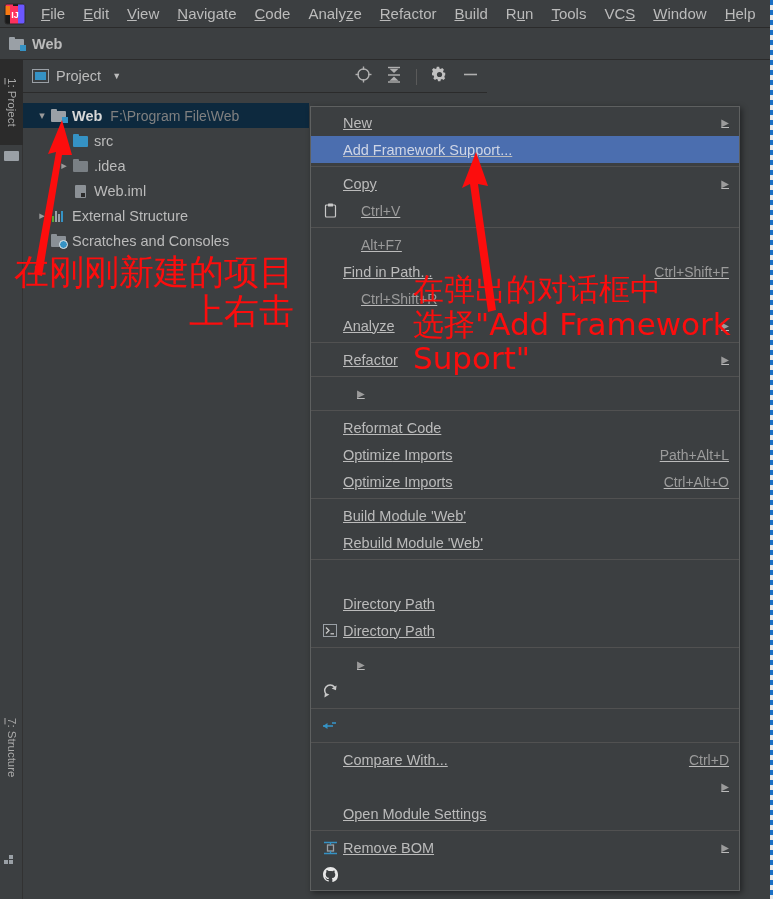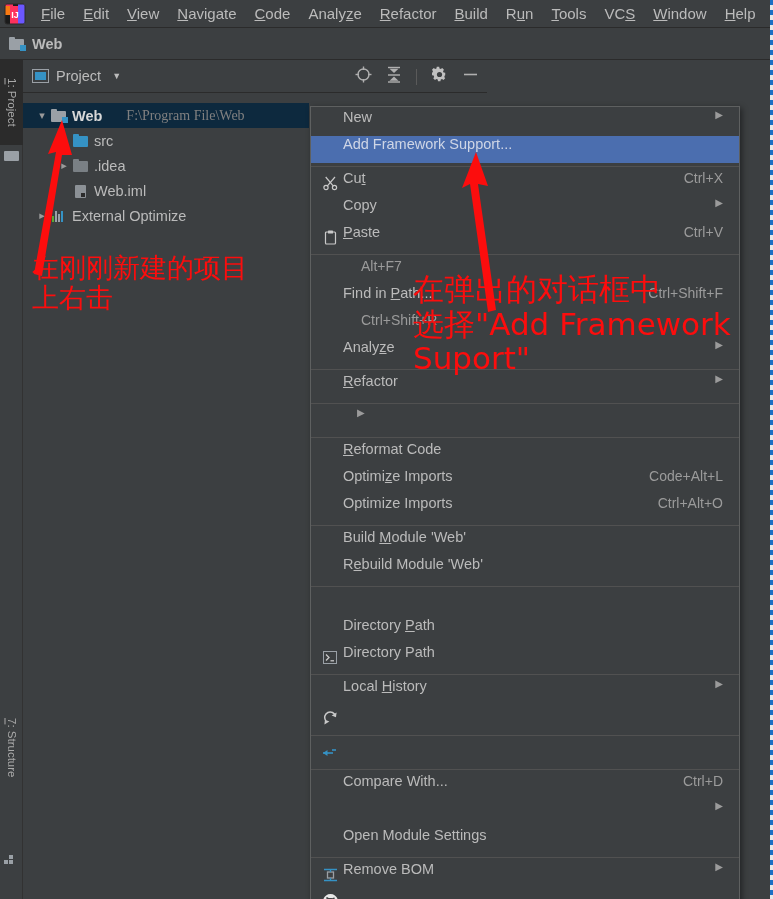--- a/index.html
+++ b/index.html
@@ -104,21 +104,21 @@
     white-space: nowrap;
     cursor: default;
   }
   .trow.sel { background: #0d293e; width: 286px; }
   .twist {
     width: 16px; display: inline-flex; align-items: center; justify-content: center;
     color: #9a9a9a; font-size: 11px; flex: 0 0 16px;
   }
   .ticon { width: 18px; height: 16px; position: relative; flex: 0 0 18px; margin-right: 4px; }
   .tlabel.bold { font-weight: bold; color: #d8d8d8; }
-  .tsub { color: #808080; margin-left: 24px; font-weight: normal; font-size: 14px; font-family: Liberation Serif, serif; }
+  .tsub { color: #808080; margin-left: 8px; font-weight: normal; font-size: 14px; }
 
   
   .f-grey, .f-blue, .f-dark {
     position: absolute; left: 1px; top: 3px; width: 15px; height: 11px; border-radius: 1px;
   }
   .f-grey { background: #9aa0a6; }
   .f-blue { background: #3592c4; }
   .f-dark { background: #7a8085; }
   .f-tab {
     position: absolute; left: 1px; top: 1px; width: 6px; height: 3px; border-radius: 1px 1px 0 0;
@@ -146,45 +146,46 @@
     position: absolute; left: 310px; top: 106px;
     width: 430px;
     background: #3c3f41;
     border: 1px solid #5e6060;
     box-shadow: 2px 2px 6px rgba(0,0,0,.45);
     padding: 2px 0;
   }
   .mrow {
     position: relative;
     height: 27px;
-    display: flex; 
+    display: flex; align-items: center;
     color: #bbbbbb; font-size: 14.5px;
-    padding-left: 6px; padding-right: 16px;
+    padding-left: 6px; padding-right: 10px;
     white-space: nowrap;
     cursor: default;
+    text-decoration: underline;
   }
   .mrow.highlight { background: #4b6eaf; }
   .mrow.highlight .mlabel { color: #cfd6e6; }
   .micon { width: 26px; flex: 0 0 26px; display: flex; align-items: center; justify-content: center; }
   .mlabel { flex: 1 1 auto; }
   .mlabel .mn { text-decoration: underline; }
   .maccel { color: #9b9b9b; font-size: 14px; margin-left: 18px; }
   .marrow { color: #9b9b9b; font-size: 10px; margin-left: 14px; }
   .msep { height: 1px; background: #515151; margin: 3px 0; }
 
   
   .anno {
     position: absolute;
     color: #fc0d0d;
     font-family: "DejaVu Sans", "Liberation Sans", sans-serif;
     line-height: 1.12;
     white-space: pre;
     pointer-events: none;
   }
-  .anno-left { left: 32px; top: 253px; font-size: 27px; }
+  .anno-left { left: 14px; top: 253px; font-size: 35px; text-align: right; }
   .anno-right { left: 413px; top: 272px; font-size: 31px; }
 
   svg.arrow { position: absolute; pointer-events: none; }
 
   
   .capture-edge {
     position: absolute; top: 0; right: 0; width: 3px; height: 899px;
     background: repeating-linear-gradient(
       to bottom, #1a6fc4 0 5px, #e8e8e8 5px 10px);
   }
@@ -353,68 +354,64 @@
         <span style="width:11px;flex:0 0 11px"></span>
         <span class="twist">▸</span>
         <span class="ticon">
           <span class="lib-bars">
             <i style="height:6px;background:#5aa832"></i>
             <i style="height:11px;background:#9aa0a6"></i>
             <i style="height:8px;background:#9aa0a6"></i>
             <i style="height:11px;background:#3592c4"></i>
           </span>
         </span>
-        <span class="tlabel">External Optimize</span>
-      </div>
-
+        <span class="tlabel">External Structure</span>
+      </div>
+
+      <div class="trow">
+        <span style="width:27px;flex:0 0 27px"></span>
+        <span class="ticon">
+          <span class="f-tab" style="background:#8a9096"></span>
+          <span class="f-grey" style="background:#8a9096"></span>
+          <span class="clock"></span>
+        </span>
+        <span class="tlabel">Scratches and Consoles</span>
+      </div>
     </div>
   </div>
 
   <div class="ctxmenu">
 
     <div class="mrow">
       <span class="micon"></span>
       <span class="mlabel">New</span>
       <span class="marrow">▶</span>
     </div>
 
     <div class="mrow highlight">
       <span class="micon"></span>
       <span class="mlabel">Add Framework Support...</span>
     </div>
 
     <div class="msep"></div>
 
-    <div class="mrow">
-      <span class="micon">
-        <svg width="15" height="15" viewBox="0 0 15 15">
-          <circle cx="3" cy="11.5" r="2.1" fill="none" stroke="#c9c9c9" stroke-width="1.2"></circle>
-          <circle cx="11.5" cy="11.5" r="2.1" fill="none" stroke="#c9c9c9" stroke-width="1.2"></circle>
-          <line x1="12" y1="1" x2="4.2" y2="10.2" stroke="#c9c9c9" stroke-width="1.2"></line>
-          <line x1="2.7" y1="1" x2="10.4" y2="10.2" stroke="#c9c9c9" stroke-width="1.2"></line>
-        </svg>
-      </span>
-      <span class="mlabel">Cu<span class="mn">t</span></span>
-      <span class="maccel">Ctrl+X</span>
-    </div>
 
     <div class="mrow">
       <span class="micon"></span>
       <span class="mlabel">Copy</span>
       <span class="marrow">▶</span>
     </div>
 
     <div class="mrow">
       <span class="micon">
         <svg width="15" height="15" viewBox="0 0 15 15">
           <rect x="2.5" y="2" width="10" height="12" rx="1" fill="none" stroke="#c9c9c9" stroke-width="1.2"></rect>
           <rect x="5" y="0.6" width="5" height="3" rx="0.6" fill="#c9c9c9"></rect>
         </svg>
       </span>
-      <span class="mlabel"><span class="mn">P</span>aste</span>
       <span class="maccel">Ctrl+V</span>
     </div>
 
     <div class="msep"></div>
 
     <div class="mrow">
       <span class="micon"></span>
       <span class="maccel">Alt+F7</span>
     </div>
 
@@ -454,21 +451,21 @@
 
     <div class="mrow">
       <span class="micon"></span>
       <span class="mlabel"><span class="mn">R</span>eformat Code</span>
       <span class="maccel"></span>
     </div>
 
     <div class="mrow">
       <span class="micon"></span>
       <span class="mlabel">Optimi<span class="mn">z</span>e Imports</span>
-      <span class="maccel">Code+Alt+L</span>
+      <span class="maccel">Path+Alt+L</span>
     </div>
 
     <div class="mrow">
       <span class="micon"></span>
       <span class="mlabel">Optimize Imports</span>
       <span class="maccel">Ctrl+Alt+O</span>
     </div>
 
     <div class="msep"></div>
 
@@ -504,21 +501,20 @@
           <line x1="7.5" y1="9.8" x2="11" y2="9.8" stroke="#c9c9c9" stroke-width="1.3"></line>
         </svg>
       </span>
       <span class="mlabel">Directory Path</span>
     </div>
 
     <div class="msep"></div>
 
     <div class="mrow">
       <span class="micon"></span>
-      <span class="mlabel">Local <span class="mn">H</span>istory</span>
       <span class="marrow">▶</span>
     </div>
 
     <div class="mrow">
       <span class="micon">
         <svg width="15" height="15" viewBox="0 0 15 15">
           <path d="M12.4 5.2A5.4 5.4 0 102.8 9.6" fill="none" stroke="#c9c9c9" stroke-width="1.5"></path>
           <polygon points="13.6,1.6 13.0,6.2 8.6,4.6" fill="#c9c9c9"></polygon>
           <polygon points="1.4,13.4 2.0,8.8 6.4,10.4" fill="#c9c9c9"></polygon>
         </svg>

